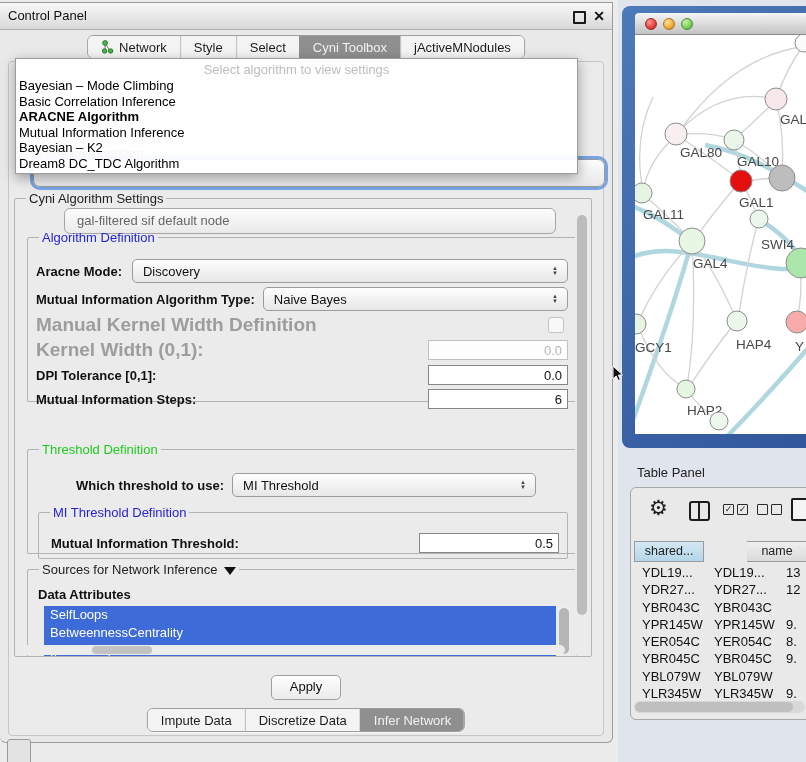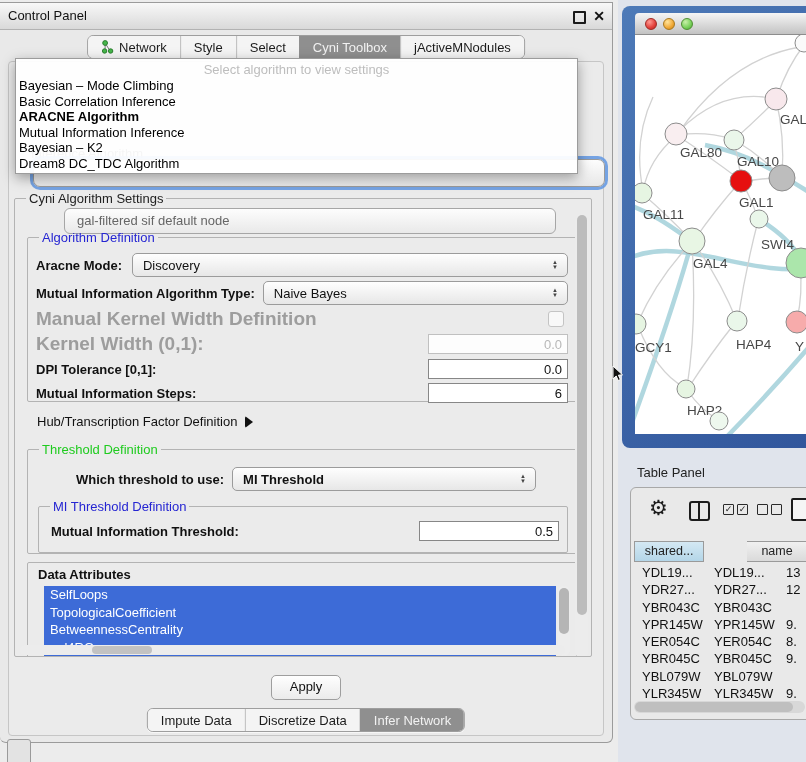--- a/index.html
+++ b/index.html
@@ -41,21 +41,21 @@
 
   
   #algo-popup{position:absolute;left:15px;top:55px;width:563px;height:116px;
     background:rgba(255,255,255,.94);border:1px solid #9c9c9c;
     box-shadow:0 4px 12px rgba(0,0,0,.35);box-sizing:border-box;z-index:30;}
   .dd-placeholder{text-align:center;color:#bdbdbd;font-size:13px;margin-top:3px;height:16px;}
   .dd-item{font-size:13px;line-height:15.5px;padding-left:3px;color:#000;white-space:nowrap;}
   .dd-item.sel{font-weight:bold;}
 
   
-  fieldset{border:1px solid #b3b3b3;border-radius:2px;margin:0;padding:2px 6px;position:absolute;box-sizing:border-box;background:transparent;}
+  fieldset{border:1px solid #b3b3b3;border-radius:2px;margin:0;padding:8px 6px;position:absolute;box-sizing:border-box;background:transparent;}
   legend{font-size:13px;margin-left:5px;padding:0 3px;color:#222;white-space:nowrap;}
   legend.blue{color:#2525d2;}
   legend.green{color:#1ecb1e;}
   #fs-main{left:14px;top:188px;width:578px;height:466px;overflow:hidden;}
   #fs-algo{left:12px;top:24px;width:550px;height:172px;}
   #fs-threshold{left:12px;top:236px;width:550px;height:112px;}
   #fs-mithr{position:relative;left:4px;top:4px;width:530px;height:54px;margin:0;}
   #fs-sources{left:12px;top:356px;width:550px;height:104px;overflow:hidden;}
 
   .frow{display:flex;align-items:center;margin:4px 2px;}
@@ -229,52 +229,48 @@
           <span class="sp"></span>
           <div class="field">0.0</div>
         </div>
         <div class="frow">
           <span class="blab">Mutual Information Steps:</span>
           <span class="sp"></span>
           <div class="field">6</div>
         </div>
       </fieldset>
 
-      <div id="hub-row">
-        <span>Hub/Transcription Factor Definition</span>
-        <span class="tri-right"></span>
-      </div>
 
       <fieldset id="fs-threshold">
         <legend class="green">Threshold Definition</legend>
         <div class="frow" style="margin-top:8px;">
           <span class="blab" style="margin-left:40px;">Which threshold to use:</span>
-          <div class="combo" style="flex:1;margin-left:8px;margin-right:32px;font-weight:bold;">
+          <div class="combo" style="flex:1;margin-left:8px;margin-right:32px;">
             <span>MI Threshold</span>
             <span class="arrows">
                 <span>▲</span>
                 <span>▼</span>
               </span>
           </div>
         </div>
         <fieldset id="fs-mithr">
           <legend class="blue">MI Threshold Definition</legend>
           <div class="frow" style="margin-top:5px;">
             <span class="blab" style="margin-left:4px;">Mutual Information Threshold:</span>
             <span class="sp"></span>
             <div class="field">0.5</div>
           </div>
         </fieldset>
       </fieldset>
 
       <fieldset id="fs-sources">
+        <legend><span>Sources for Network Inference</span><span class="tri-down"></span></legend>
         <div id="attr-title">Data Attributes</div>
         <div id="attr-list">
           <div class="attr-item">SelfLoops</div>
-            <div class="attr-item">TopologicalCoefficient</div>
             <div class="attr-item">BetweennessCentrality</div>
             <div class="attr-item">gal4RGexp</div>
             <div id="attr-scroll">
               <div id="attr-thumb"></div>
             </div>
         </div>
       </fieldset>
 
       <div id="vscroll">
           <div id="vthumb"></div>

